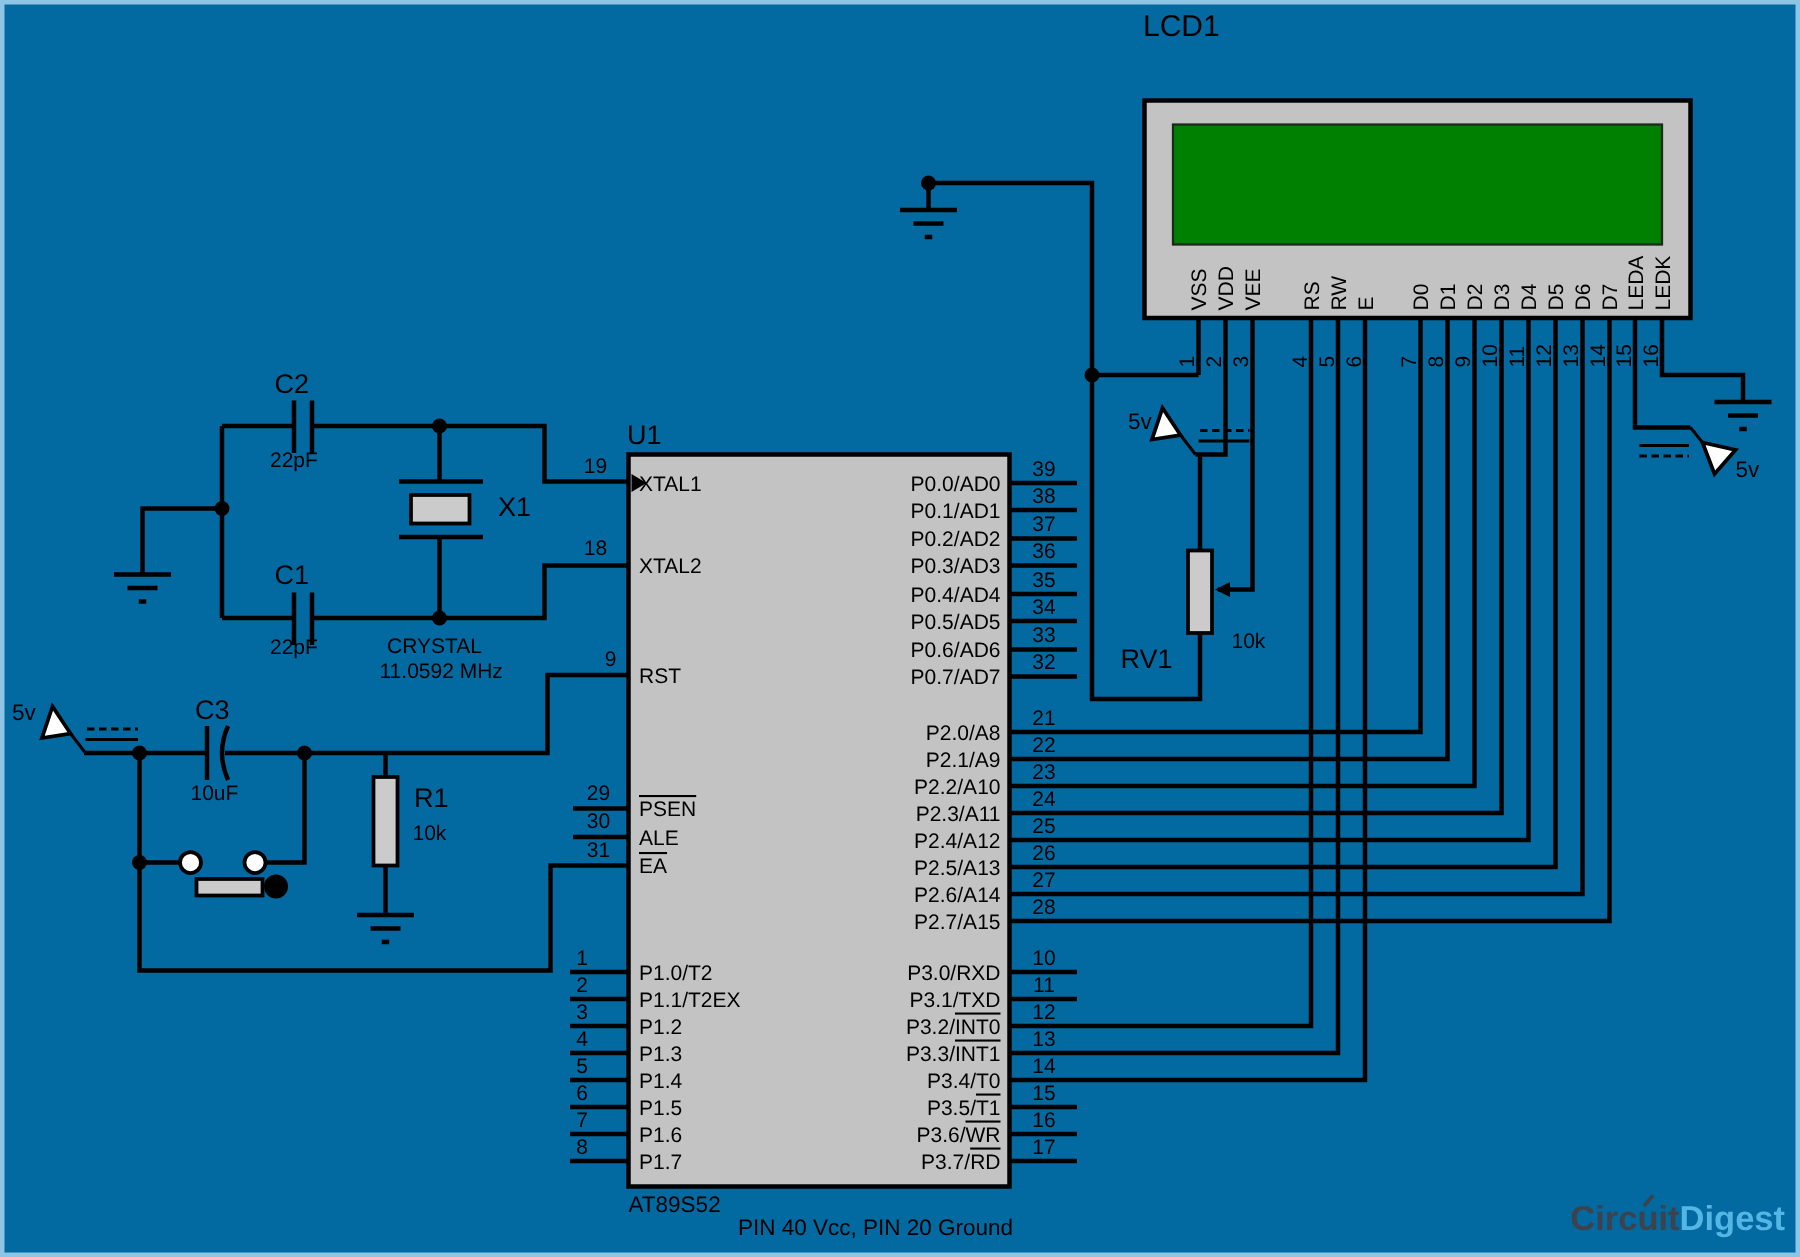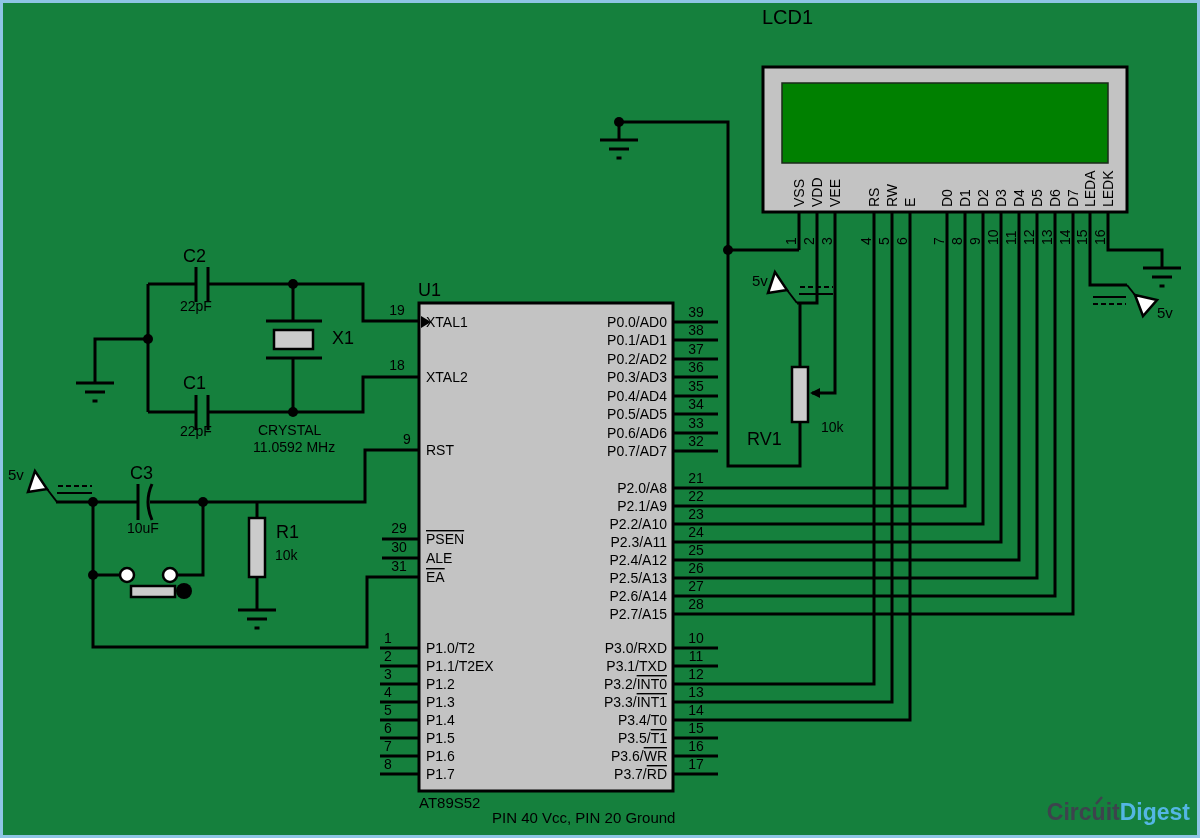--- a/index.html
+++ b/index.html
@@ -1,16 +1,16 @@
 <!DOCTYPE html>
 <html style="--screen-green: #008000; --body-gray: #c3c3c3; --comp-gray: #cbcbcb; --frame-blue: #8ec5e5; --logo-dark: #3d434d; --logo-blue: #54b6e4;"><head>
 <meta charset="utf-8">
 <style>
   html,body{margin:0;padding:0;background:#fff;}
-  .stage{position:relative;width:1200px;height:838px;background:#15803d;overflow:hidden;}
+  .stage{position:relative;width:1200px;height:838px;background:#0369a1;overflow:hidden;}
   svg text{font-family:"Liberation Sans","DejaVu Sans",sans-serif;fill:#000;}
   .t20{font-size:20px;}
   .t18{font-size:18px;}
   .t15{font-size:15px;}
   .t14{font-size:14px;}
   .ovl{text-decoration:overline;}
   .wire{stroke:#000;stroke-width:3;fill:none;}
   .plate{stroke:#000;stroke-width:3;fill:none;}
   .thin{stroke:#000;stroke-width:2;fill:none;}
   .body{fill:var(--body-gray);stroke:#000;stroke-width:3;}

